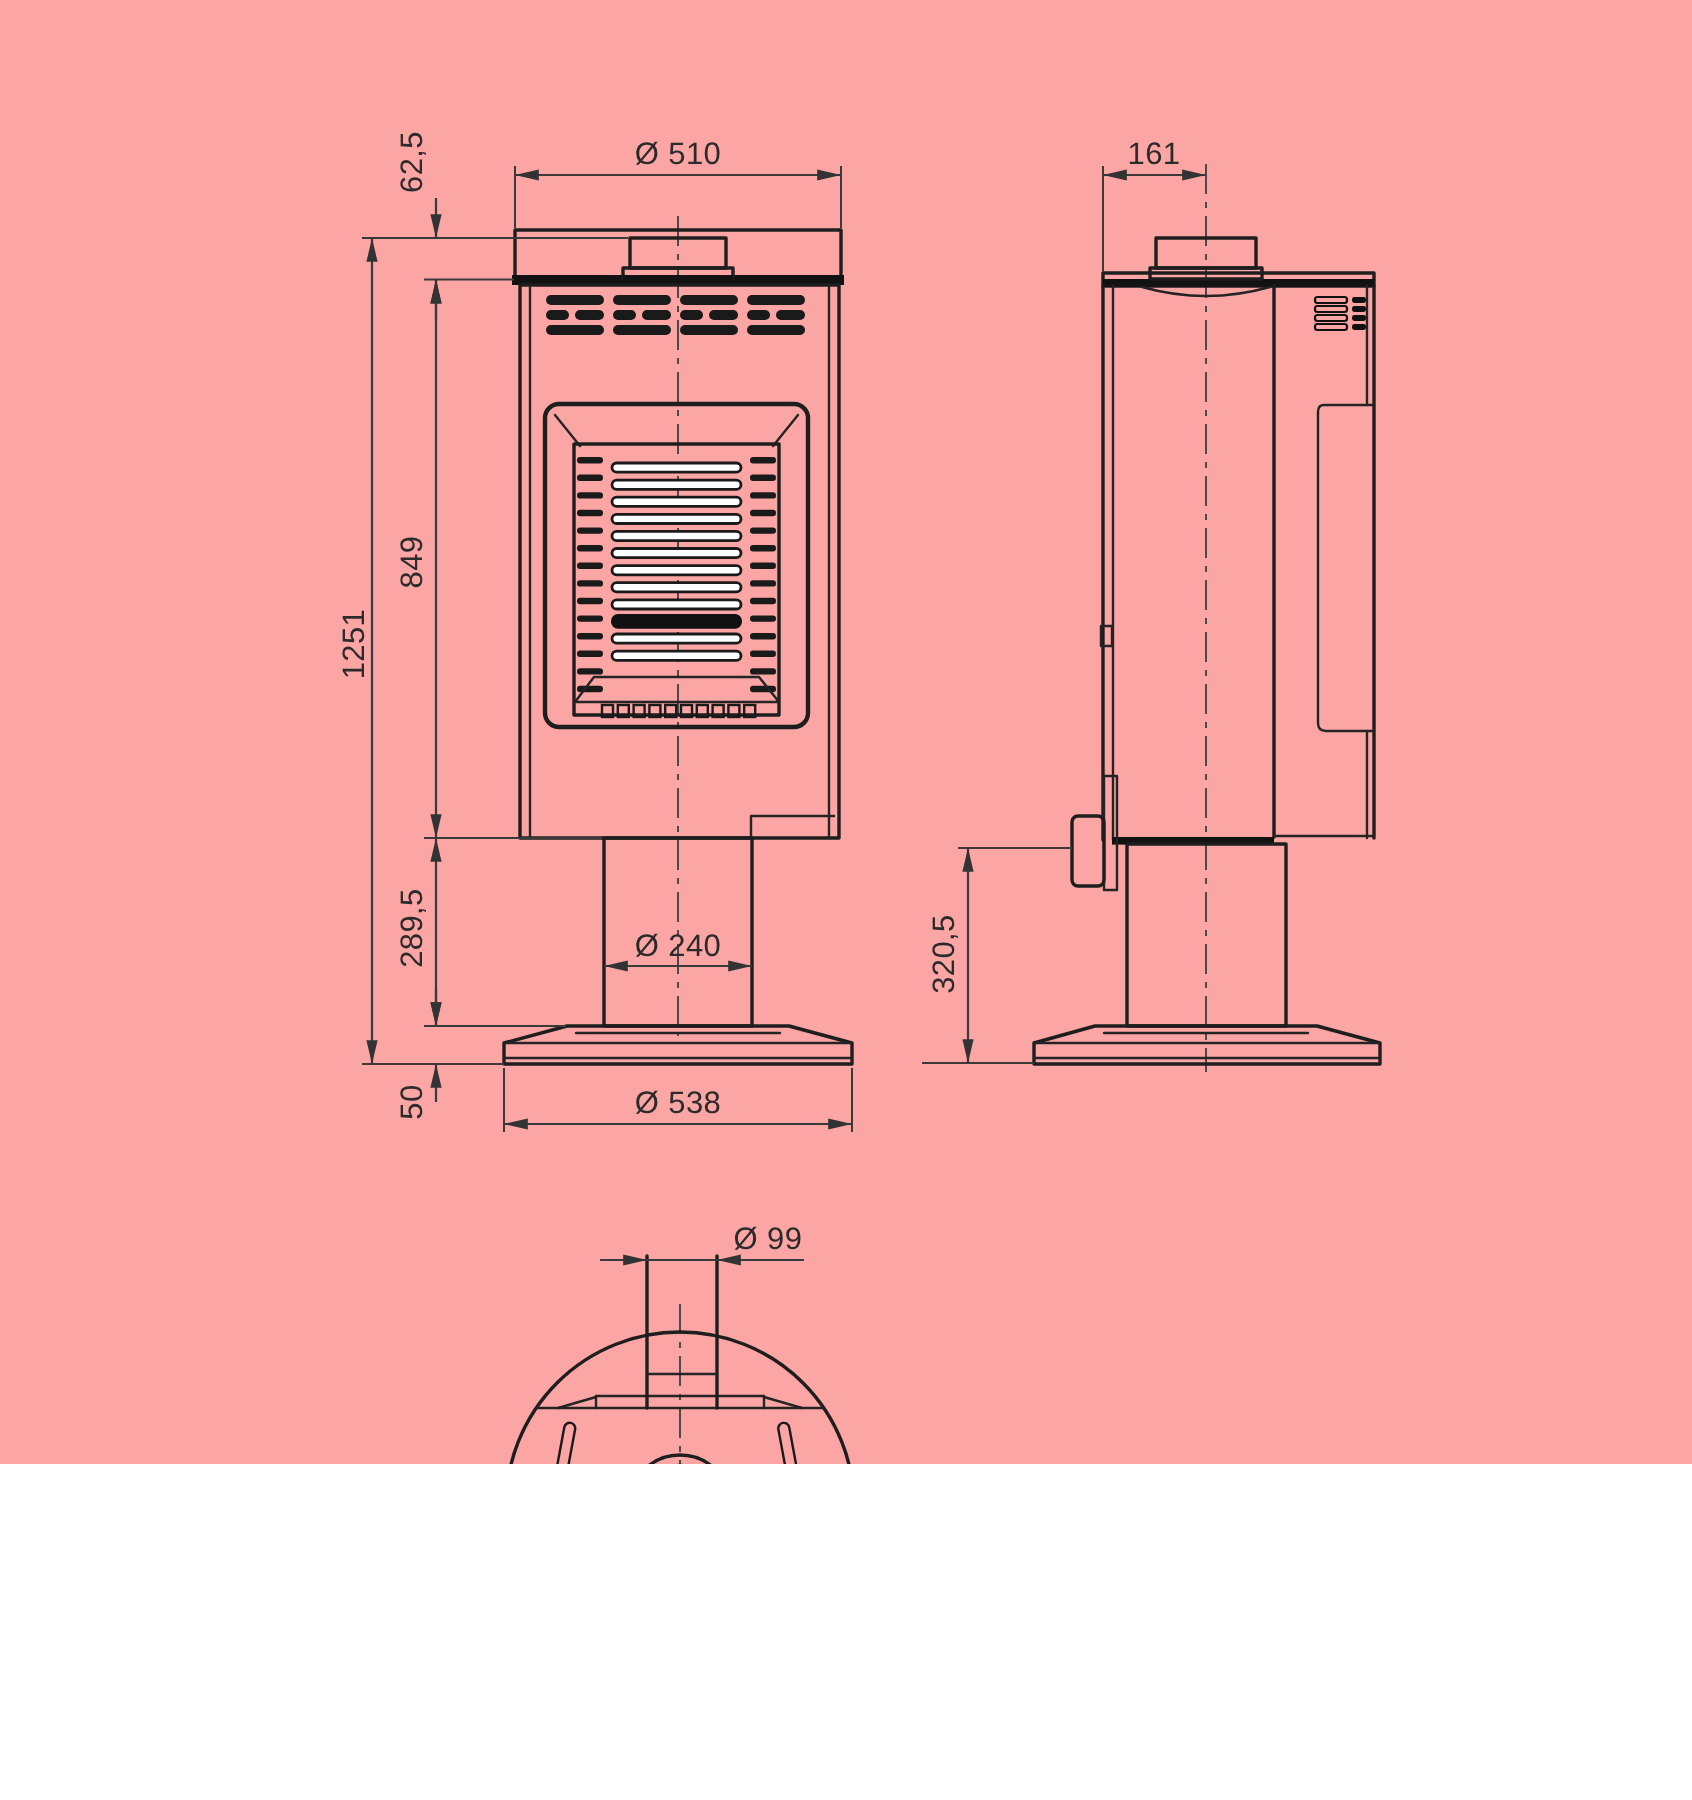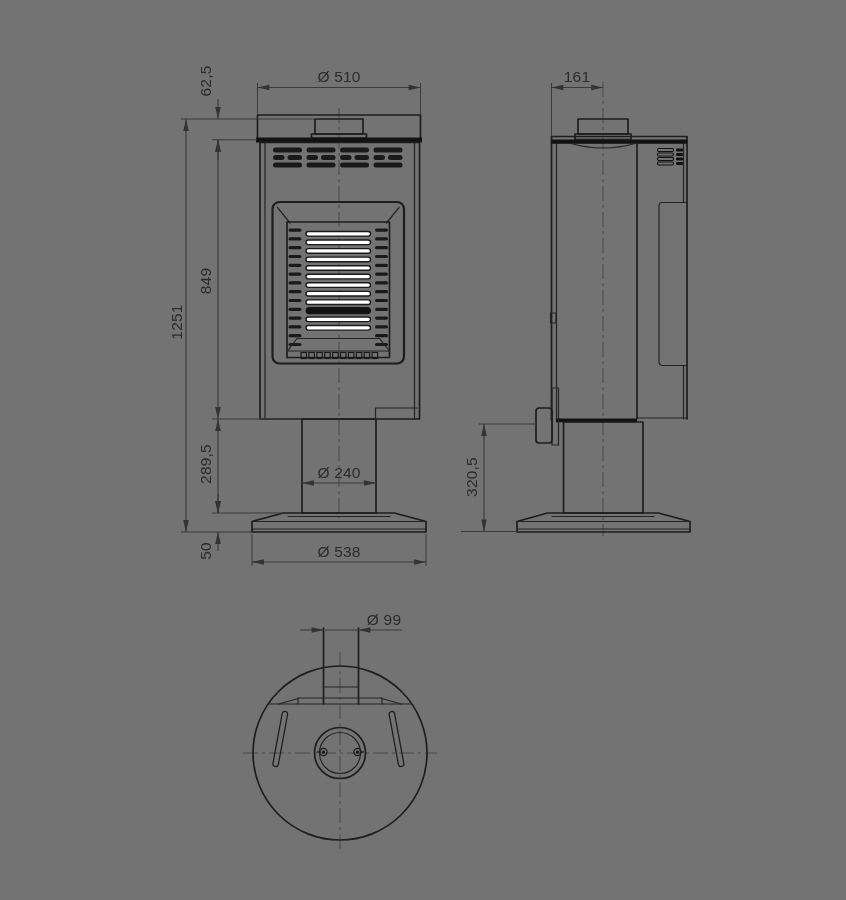--- a/index.html
+++ b/index.html
@@ -1,16 +1,16 @@
 <!DOCTYPE html>
 <html><head>
 <meta charset="utf-8">
 <style>
   html,body{margin:0;padding:0;background:#ffffff;}
-  .stage{position:relative;width:846px;height:900px;background:#737373;overflow:hidden;
+  .stage{position:relative;width:846px;height:732px;background:#fca5a5;overflow:hidden;
          font-family:"Liberation Sans", sans-serif;}
   svg{display:block}
   .ol  {fill:none;stroke:#1e1e1e;stroke-width:1.7;stroke-linejoin:round;stroke-linecap:round;}
   .olh {fill:none;stroke:#1e1e1e;stroke-width:2.2;stroke-linejoin:round;}
   .ol2 {fill:none;stroke:#242424;stroke-width:1.2;stroke-linejoin:round;stroke-linecap:round;}
   .fill{fill:#121212;stroke:none;}
   .dim {fill:none;stroke:#3a3a3a;stroke-width:1.1;}
   .dimb{fill:none;stroke:#3a3a3a;stroke-width:1.1;marker-start:url(#arr);marker-end:url(#arr);}
   .dime{fill:none;stroke:#3a3a3a;stroke-width:1.1;marker-end:url(#arr);}
   .ext {fill:none;stroke:#3a3a3a;stroke-width:1;}

